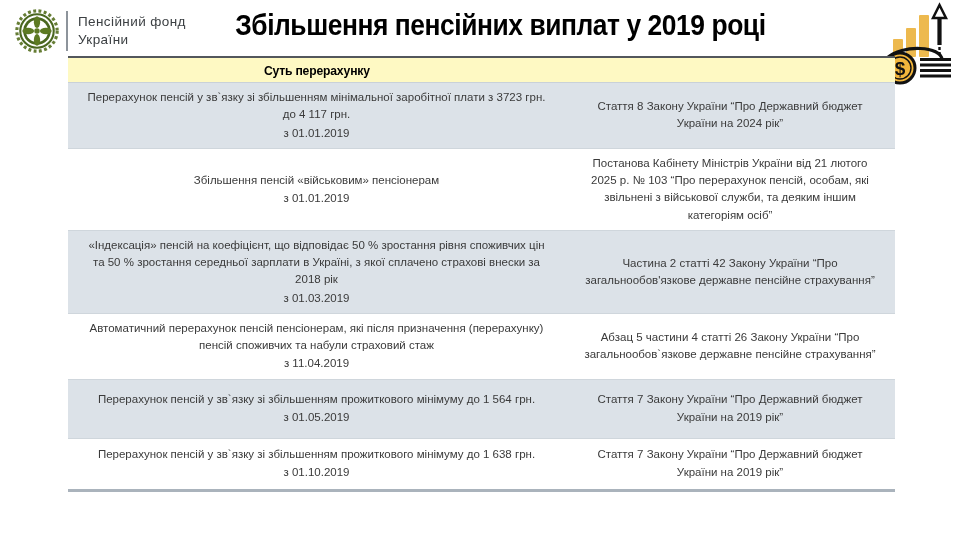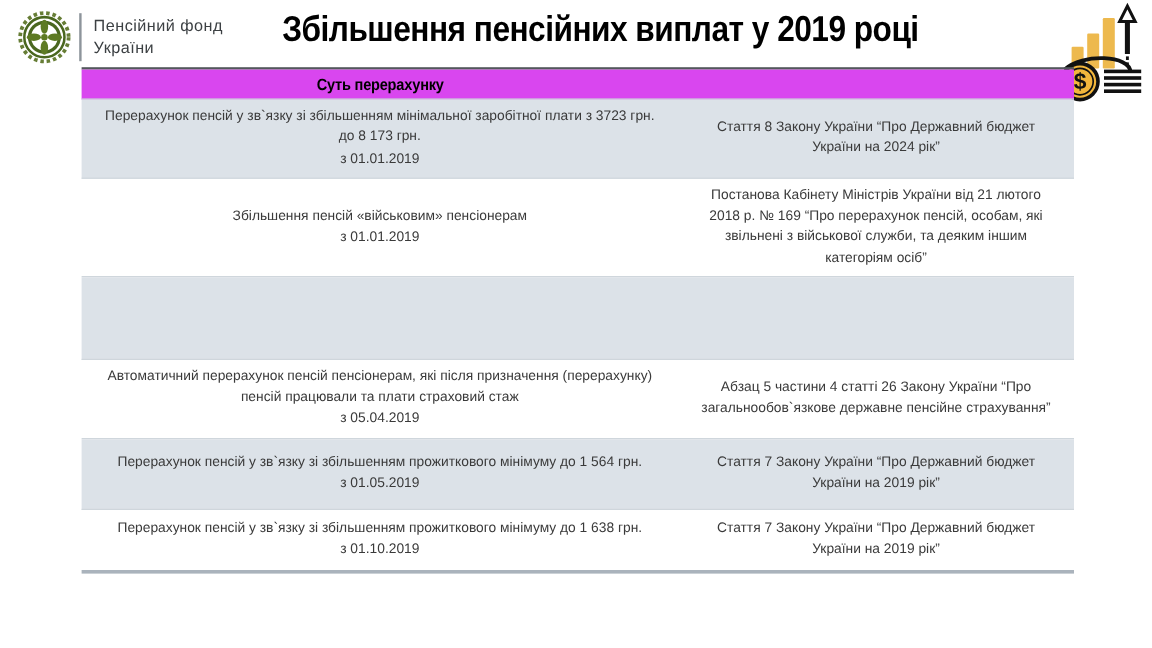--- a/index.html
+++ b/index.html
@@ -19,21 +19,21 @@
   .page-title>span{display:inline-block;transform:scaleX(.88);transform-origin:center;letter-spacing:-0.5px;}
   .money-icon{position:absolute;right:2px;top:2px;width:82px;height:86px;}
   
   .ptable{
     position:absolute;left:68px;top:56px;width:827px;
     border-top:2px solid #53575c;border-bottom:3px solid #aab3bc;
     font-size:11.5px;color:#3a3a3a;
   }
   .t-head{
     display:grid;grid-template-columns:497px 1fr;height:24px;
-    border-bottom:1px solid #c9d1d8;background:#d946ef;
+    border-bottom:1px solid #c9d1d8;background:#fef9c3;
   }
   .t-head .hcell{display:flex;align-items:center;justify-content:center;
     font-weight:bold;font-size:13.5px;color:#000;}
   .t-head .hcell>span{display:inline-block;transform:scaleX(.9);letter-spacing:-0.2px;}
   .t-row{display:grid;grid-template-columns:497px 1fr;border-bottom:1px solid #cfd6dc;}
   .t-row:last-child{border-bottom:none;}
   .t-row.shade{background:#dce2e8;}
   .cell{
     display:flex;flex-direction:column;align-items:center;justify-content:center;
     text-align:center;padding:6px 16px;line-height:1.5;
@@ -97,45 +97,52 @@
 
   <div class="ptable">
     <div class="t-head">
       <div class="hcell">
           <span>Суть перерахунку</span>
         </div>
     </div>
 
     <div class="t-row shade r1">
       <div class="cell">
-        <span>Перерахунок пенсій у зв`язку зі збільшенням мінімальної заробітної плати з 3723 грн. до 8 173 грн.</span>
+        <span>Перерахунок пенсій у зв`язку зі збільшенням мінімальної заробітної плати з 3723 грн. до 4 117 грн.</span>
         <span class="date">з 01.01.2019</span>
       </div>
       <div class="cell">
         <span>Стаття 8 Закону України “Про Державний бюджет України на 2024 рік”</span>
       </div>
     </div>
 
     <div class="t-row r2">
       <div class="cell">
         <span>Збільшення пенсій «військовим» пенсіонерам</span>
         <span class="date">з 01.01.2019</span>
       </div>
       <div class="cell">
-        <span>Постанова Кабінету Міністрів України від 21 лютого 2018 р. № 169 “Про перерахунок пенсій, особам, які звільнені з військової служби, та деяким іншим категоріям осіб”</span>
+        <span>Постанова Кабінету Міністрів України від 21 лютого 2025 р. № 103 “Про перерахунок пенсій, особам, які звільнені з військової служби, та деяким іншим категоріям осіб”</span>
       </div>
     </div>
 
     <div class="t-row shade r3">
+      <div class="cell">
+        <span>«Індексація» пенсій на коефіцієнт, що відповідає 50 % зростання рівня споживчих цін та 50 % зростання середньої зарплати в Україні, з якої сплачено страхові внески за 2018 рік</span>
+        <span class="date">з 01.03.2019</span>
+      </div>
+      <div class="cell">
+        <span>Частина 2 статті 42 Закону України “Про загальнообов'язкове державне пенсійне страхування”</span>
+      </div>
     </div>
 
     <div class="t-row r4">
       <div class="cell">
-        <span>Автоматичний перерахунок пенсій пенсіонерам, які після призначення (перерахунку) пенсій працювали та плати страховий стаж</span>
-        <span class="date">з 05.04.2019</span>
+        <span>Автоматичний перерахунок пенсій пенсіонерам, які після призначення (перерахунку) пенсій споживчих та набули страховий стаж</span>
+        <span class="date">з 11.04.2019</span>
       </div>
       <div class="cell">
         <span>Абзац 5 частини 4 статті 26 Закону України “Про загальнообов`язкове державне пенсійне страхування”</span>
       </div>
     </div>
 
     <div class="t-row shade r5">
       <div class="cell">
         <span>Перерахунок пенсій у зв`язку зі збільшенням прожиткового мінімуму до 1 564 грн.</span>
         <span class="date">з 01.05.2019</span>

